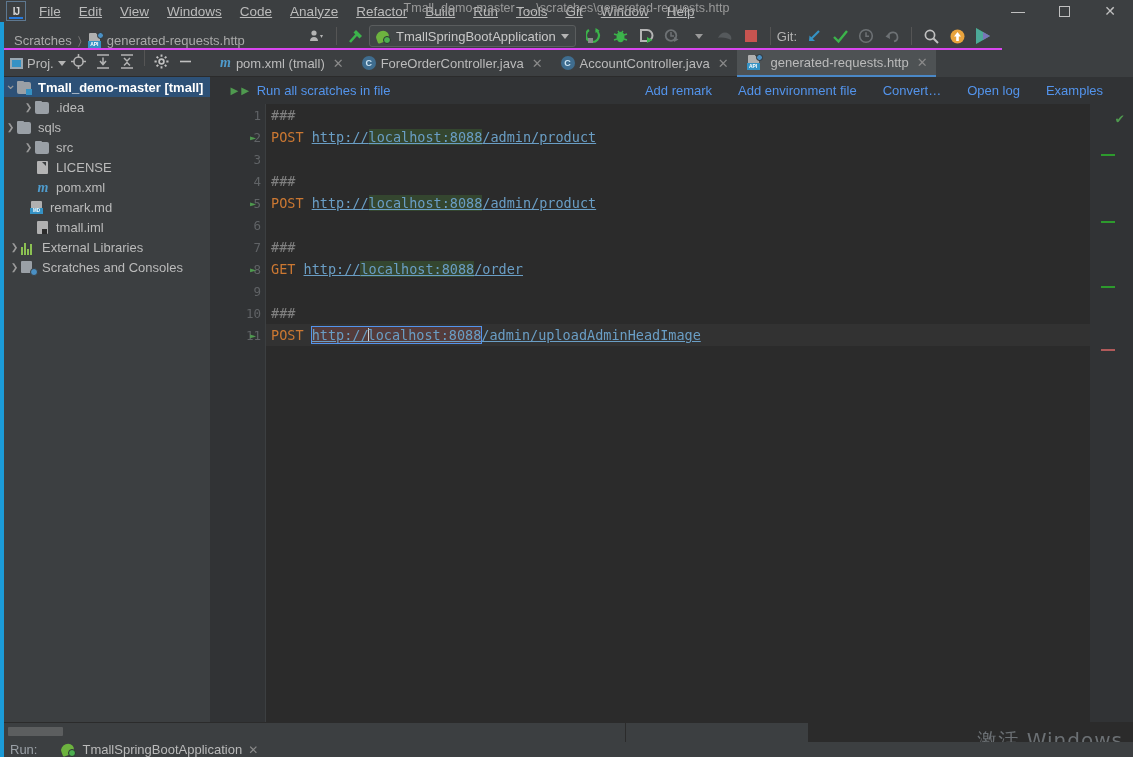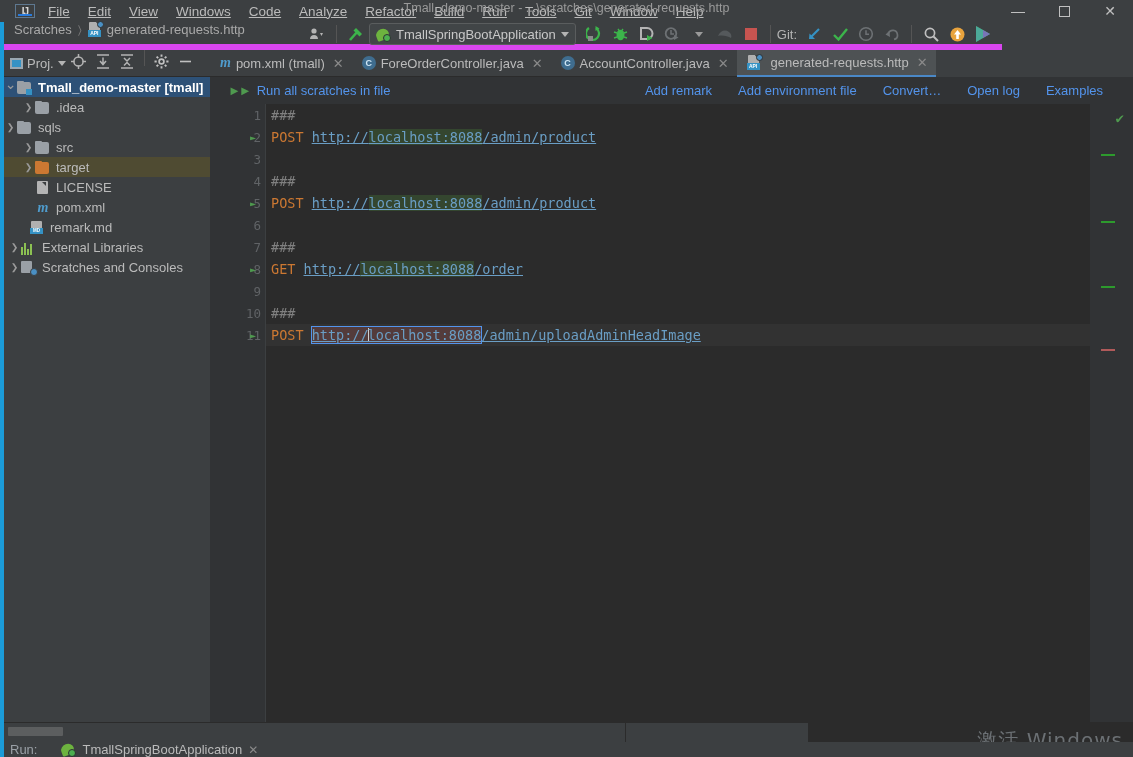--- a/index.html
+++ b/index.html
@@ -18,21 +18,21 @@
     position:absolute; left:0; top:0; width:4px; height:757px;
     background:#1b9bd8;
   }
 
   
   .menubar {
     position:absolute; left:0; top:0; width:1133px; height:22px;
     background:#3c3f41; display:flex; align-items:center;
   }
   .ij-logo {
-    width:20px; height:14px; margin-left:15px; margin-right:4px;
+    width:20px; height:20px; margin-left:6px; margin-right:4px;
     background:#3c3f41; border:1px solid #5e7890;
     display:flex; align-items:center; justify-content:center;
     font-size:10px; font-weight:bold; color:#d8d8d8;
     font-family:"Liberation Sans", sans-serif; letter-spacing:-1px;
     position:relative;
   }
   .ij-logo:after{
     content:""; position:absolute; left:2px; right:2px; bottom:1px; height:2px; background:#287bde;
   }
   .menu-item {
@@ -44,22 +44,22 @@
     position:absolute; left:0; right:0; top:1px; text-align:center;
     color:#9a9a9a; font-size:12.5px; pointer-events:none;
   }
   .win-btns { position:absolute; right:0; top:0; height:22px; display:flex; align-items:center; }
   .win-btn { width:46px; height:22px; display:flex; align-items:center; justify-content:center;
              color:#c0c0c0; font-size:14px; }
 
   
   .navbar {
     position:absolute; left:4px; top:22px; width:998px; height:28px;
-    background:#3c3f41; display:flex; align-items:flex-start;
-    border-bottom:6px solid #d946ef;
+    background:#3c3f41; display:flex; align-items:flex-end;
+    border-bottom:2px solid #d946ef;
   }
   .crumb { color:#a9a9a9; font-size:13px; }
   .crumb-sep { color:#787878; margin:0 6px; font-size:12px; }
   .api-icon {
     display:inline-block; width:15px; height:15px; position:relative;
     vertical-align:-3px; margin-right:4px;
   }
   .api-icon .pg{
     position:absolute; left:1px; top:0; width:11px; height:14px;
     background:#b0b0b0; border-radius:1px;
@@ -485,27 +485,20 @@
     </div>
 
     <div class="tree-row" style="padding-left:18px">
       <span class="arrow right"></span>
       <span class="fico">
           <span class="folder" style="position:absolute;left:0;right:2px;"></span>
         </span>
       <span class="tree-label">src</span>
     </div>
 
-    <div class="tree-row target-hl" style="padding-left:18px">
-      <span class="arrow right"></span>
-      <span class="fico">
-          <span class="folder orange" style="position:absolute;left:0;right:2px;"></span>
-        </span>
-      <span class="tree-label">target</span>
-    </div>
 
     <div class="tree-row" style="padding-left:31px">
       <span class="fico">
           <span class="file-doc" style="position:absolute;"></span>
         </span>
       <span class="tree-label">LICENSE</span>
     </div>
 
     <div class="tree-row" style="padding-left:31px">
       <span class="fico m-file">m</span>
@@ -514,20 +507,26 @@
 
 
     <div class="tree-row" style="padding-left:25px">
       <span class="fico md-ico">
           <span class="pg"></span>
           <span class="tag">MD</span>
         </span>
       <span class="tree-label">remark.md</span>
     </div>
 
+    <div class="tree-row" style="padding-left:31px">
+      <span class="fico">
+          <span class="iml-ico" style="position:absolute;"></span>
+        </span>
+      <span class="tree-label">tmall.iml</span>
+    </div>
 
     <div class="tree-row" style="padding-left:4px">
       <span class="arrow right"></span>
       <span class="fico lib-ico">
         <i style="height:8px"></i>
           <i style="height:12px"></i>
           <i style="height:6px"></i>
           <i style="height:11px"></i>
       </span>
       <span class="tree-label">External Libraries</span>

